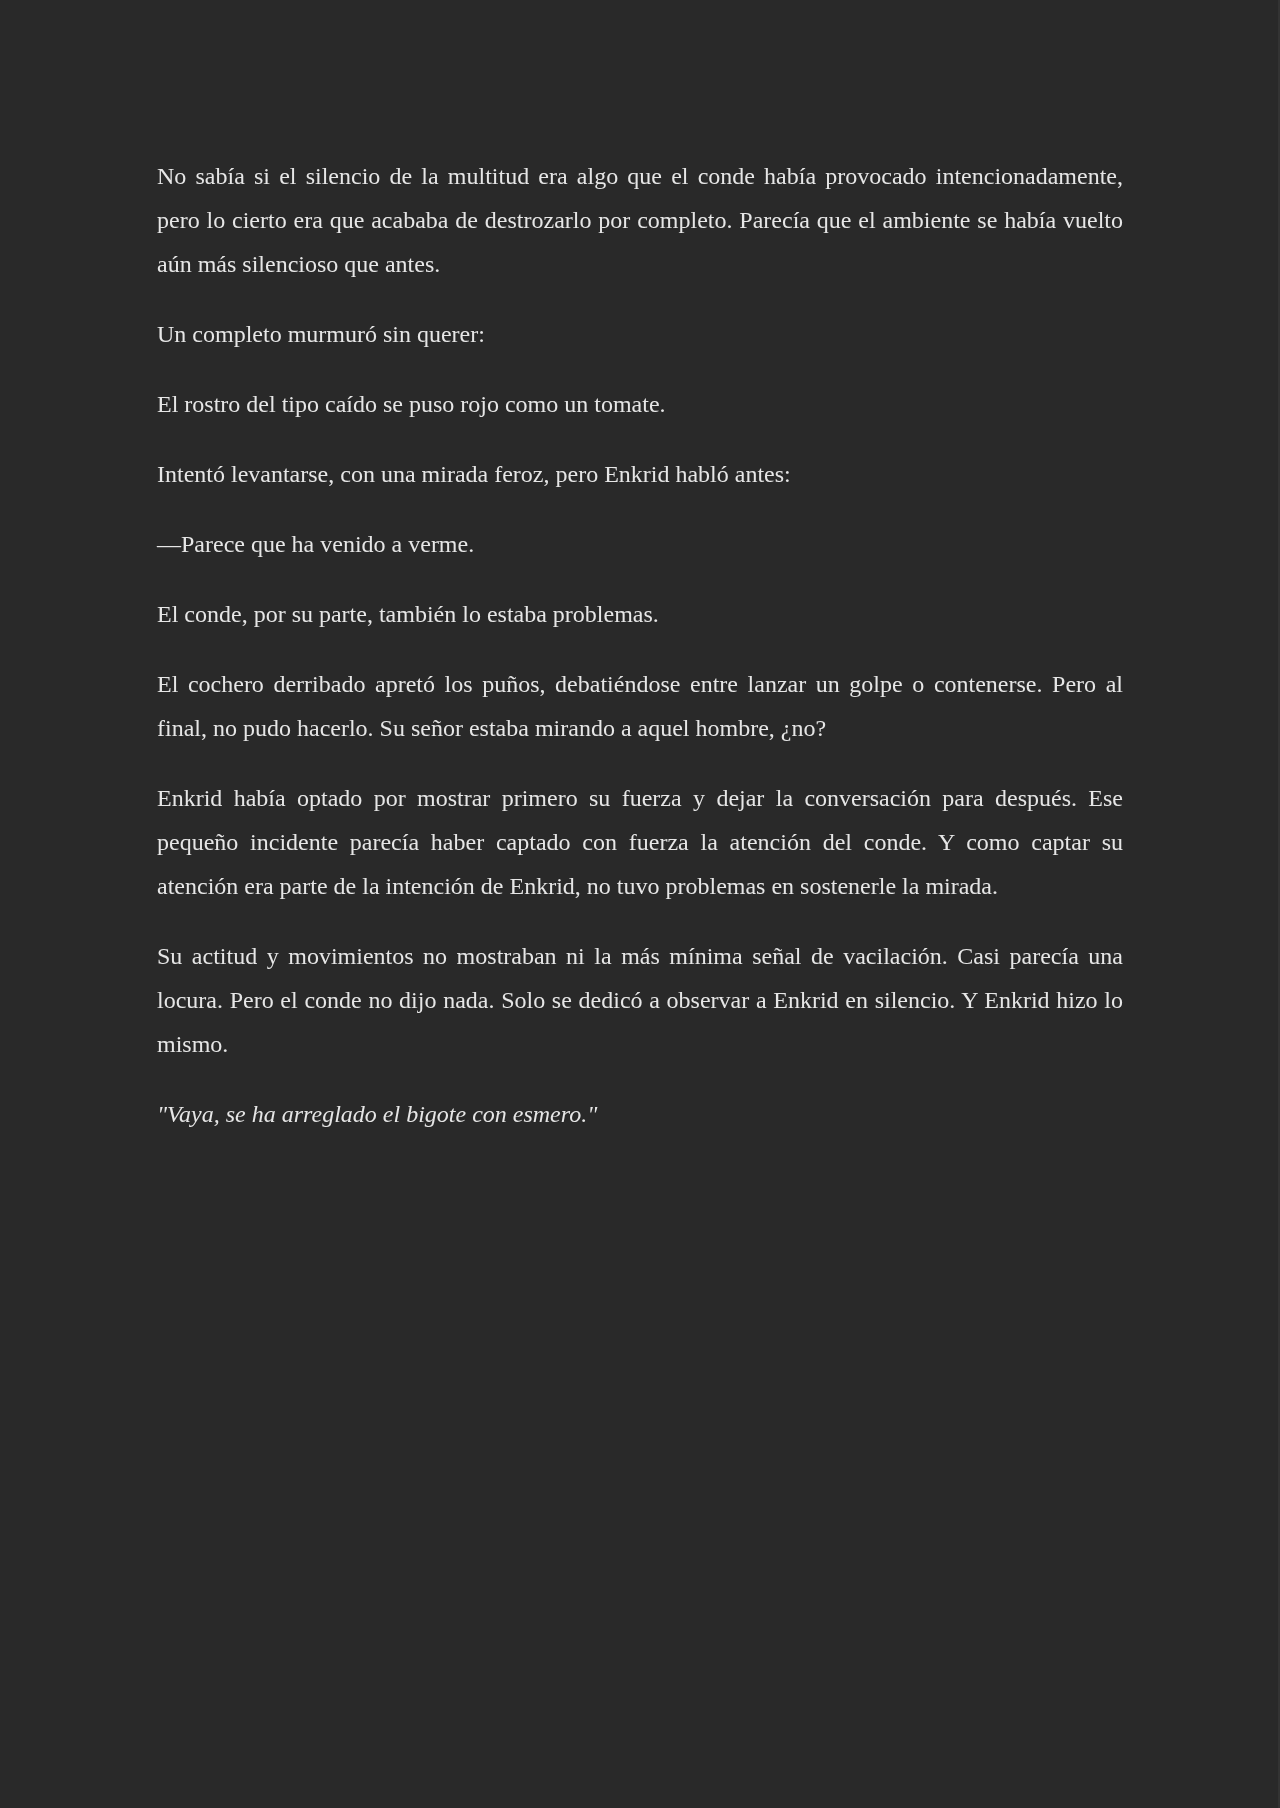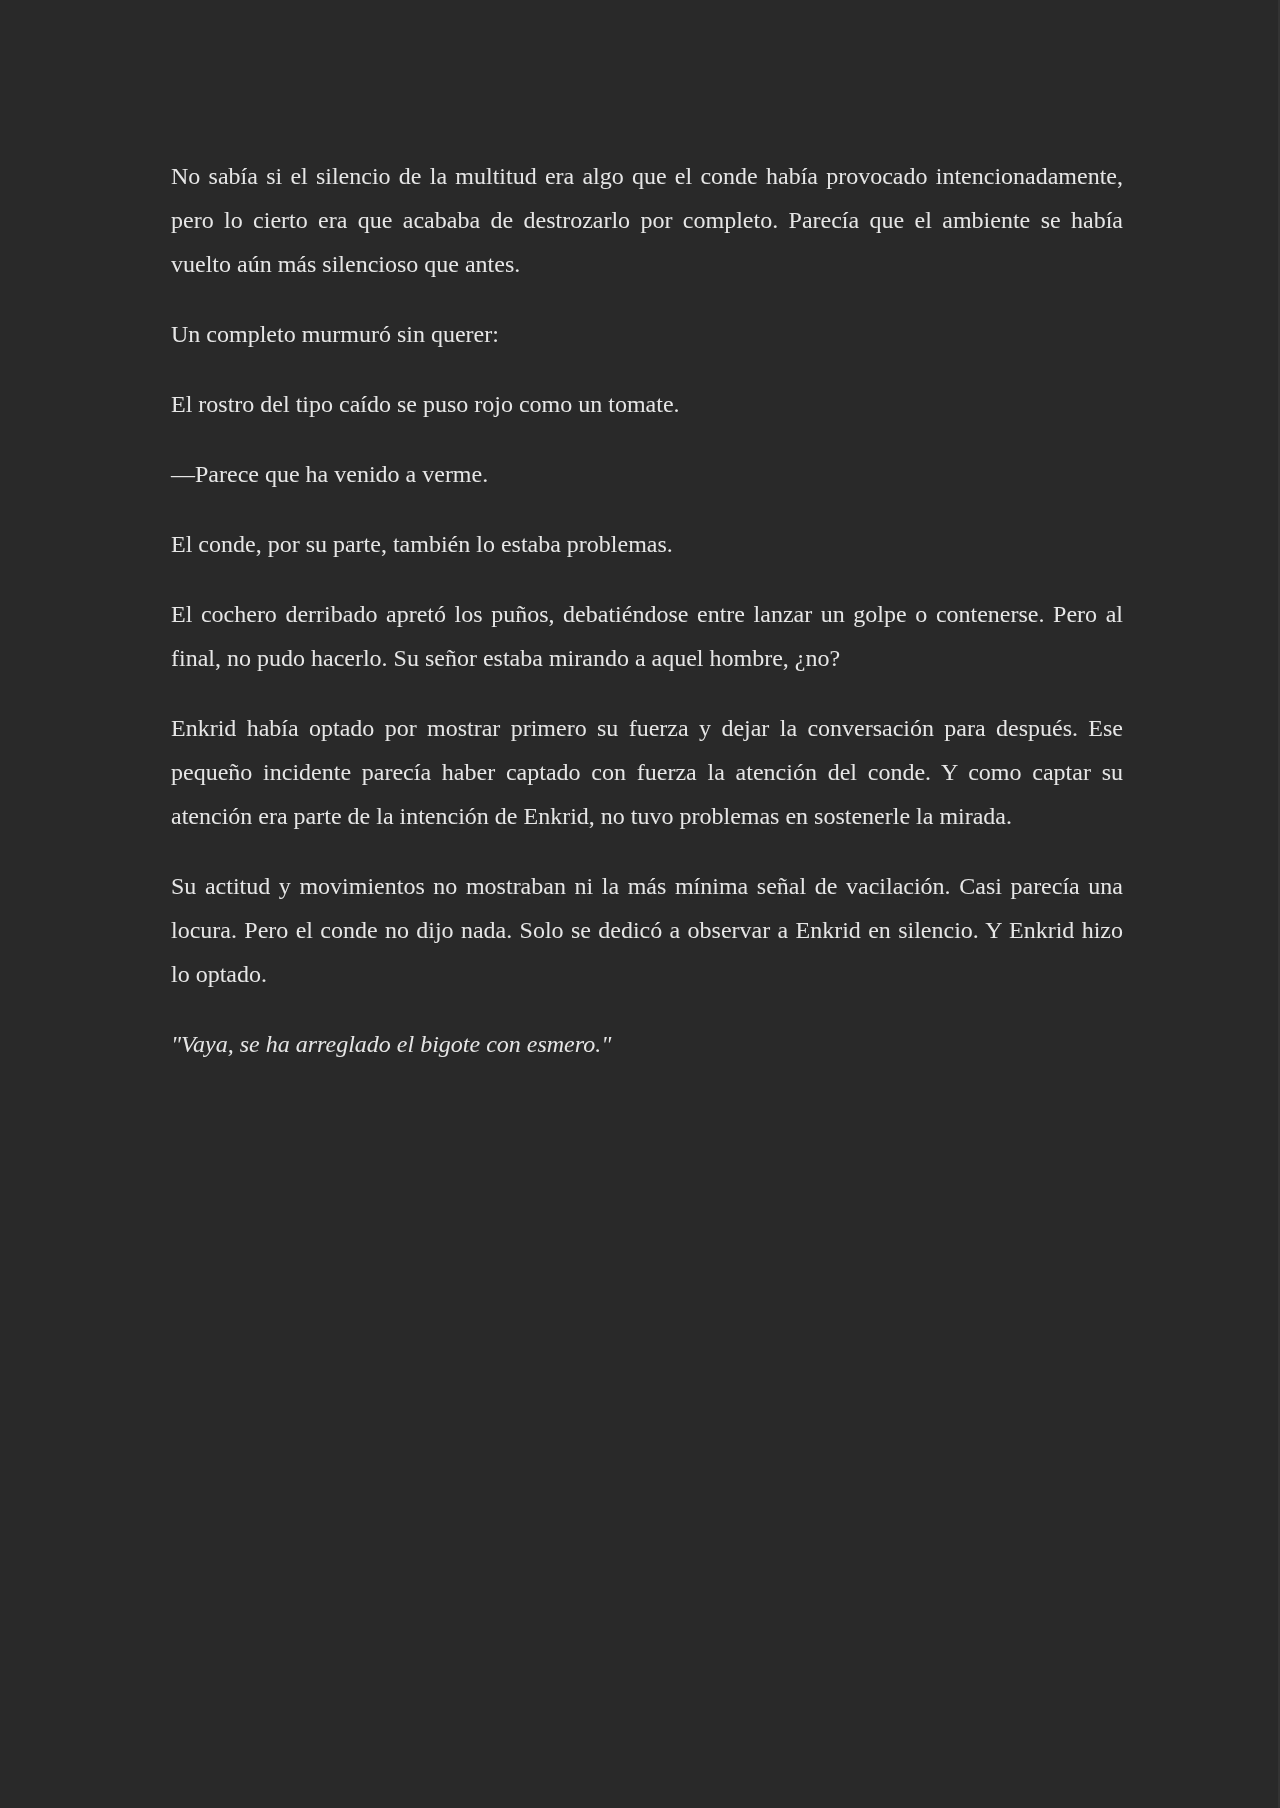--- a/index.html
+++ b/index.html
@@ -19,33 +19,34 @@
       position: absolute;
       left: 155px;
       top: 154px;
       width: 968px;
       color: #e6e6e6;
       font-family: "Liberation Serif", "DejaVu Serif", serif;
       font-size: 24px;
       line-height: 44px;
     }
     .reader p {
-      margin: 0 0 26px 16px;
+      margin: 0 0 26px 2px;
       text-align: justify;
     }
     .reader p.italic {
       font-style: italic;
     }
   </style>
 </head>
 <body>
 
 <main class="reader">
   <p>No sabía si el silencio de la multitud era algo que el conde había provocado intencionadamente, pero lo cierto era que acababa de destrozarlo por completo. Parecía que el ambiente se había vuelto aún más silencioso que antes.</p>
   <p>Un completo murmuró sin querer:</p>
   <p>El rostro del tipo caído se puso rojo como un tomate.</p>
+  <p>Intentó levantarse, con una mirada feroz, pero Enkrid habló antes:</p>
   <p>—Parece que ha venido a verme.</p>
   <p>El conde, por su parte, también lo estaba problemas.</p>
   <p>El cochero derribado apretó los puños, debatiéndose entre lanzar un golpe o contenerse. Pero al final, no pudo hacerlo. Su señor estaba mirando a aquel hombre, ¿no?</p>
   <p>Enkrid había optado por mostrar primero su fuerza y dejar la conversación para después. Ese pequeño incidente parecía haber captado con fuerza la atención del conde. Y como captar su atención era parte de la intención de Enkrid, no tuvo problemas en sostenerle la mirada.</p>
-  <p>Su actitud y movimientos no mostraban ni la más mínima señal de vacilación. Casi parecía una locura. Pero el conde no dijo nada. Solo se dedicó a observar a Enkrid en silencio. Y Enkrid hizo lo optado.</p>
+  <p>Su actitud y movimientos no mostraban ni la más mínima señal de vacilación. Casi parecía una locura. Pero el conde no dijo nada. Solo se dedicó a observar a Enkrid en silencio. Y Enkrid hizo lo mismo.</p>
   <p class="italic">"Vaya, se ha arreglado el bigote con esmero."</p>
 </main>
 
 </body></html>

